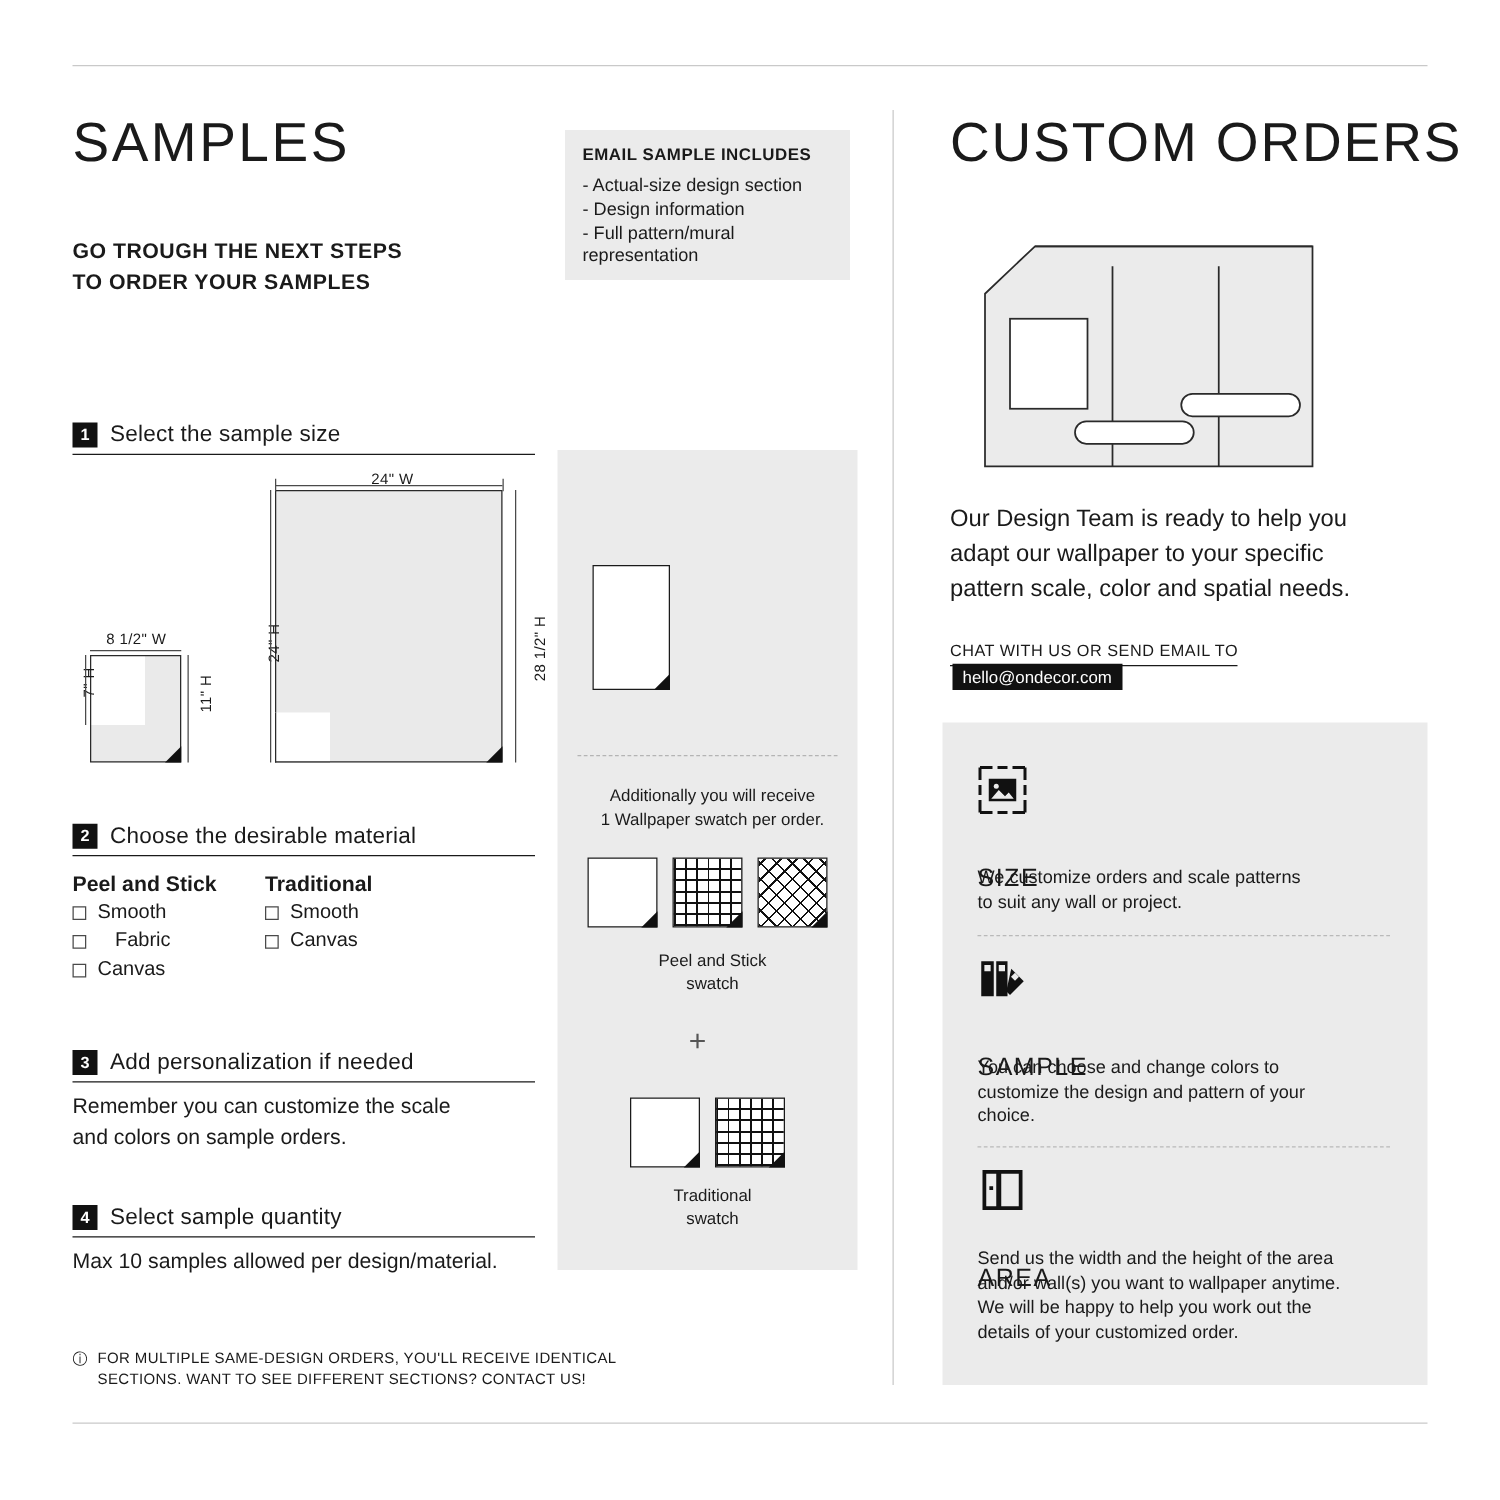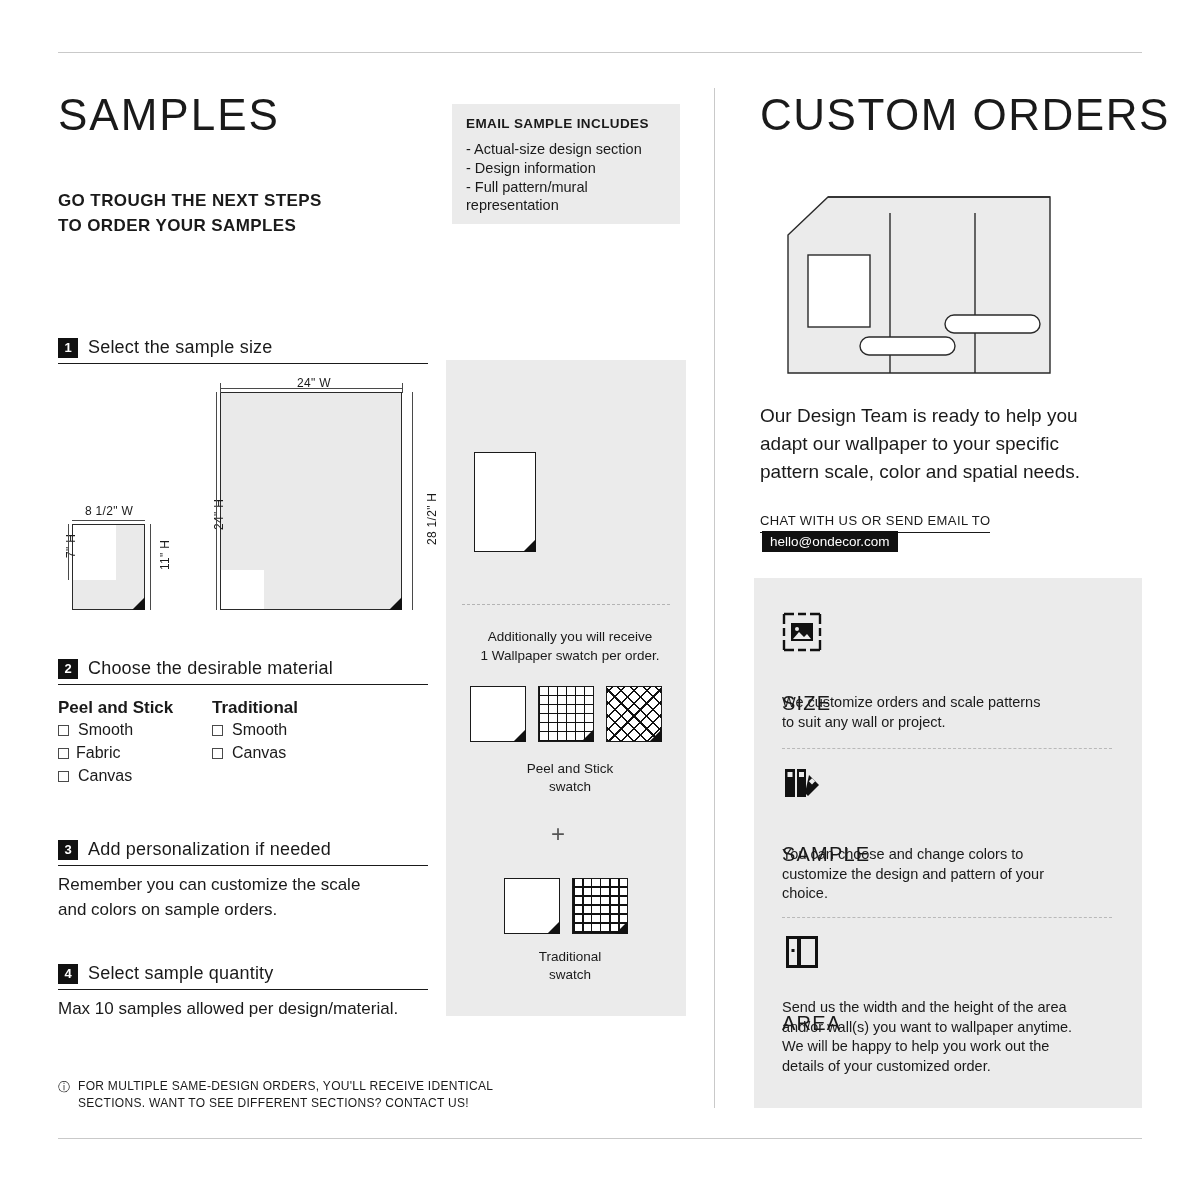--- a/index.html
+++ b/index.html
@@ -173,21 +173,21 @@
   <div class="tick" style="left:150px;top:524px;width:1px;height:86px"></div>
 
   <div class="step-num" style="left:58px;top:659px">2</div>
   <div class="step-label" style="left:88px;top:658px">Choose the desirable material</div>
   <div class="step-line" style="left:58px;top:684px;width:370px"></div>
 
   <div class="mat-col-title" style="left:58px;top:698px">Peel and Stick</div>
   <div class="chkbox" style="left:58px;top:725px"></div>
   <div class="chk" style="left:78px;top:721px">Smooth</div>
   <div class="chkbox" style="left:58px;top:748px"></div>
-  <div class="chk" style="left:76px;top:744px">Fabric</div>
+  <div class="chk" style="left:92px;top:744px">Fabric</div>
   <div class="chkbox" style="left:58px;top:771px"></div>
   <div class="chk" style="left:78px;top:767px">Canvas</div>
 
   <div class="mat-col-title" style="left:212px;top:698px">Traditional</div>
   <div class="chkbox" style="left:212px;top:725px"></div>
   <div class="chk" style="left:232px;top:721px">Smooth</div>
   <div class="chkbox" style="left:212px;top:748px"></div>
   <div class="chk" style="left:232px;top:744px">Canvas</div>
 
   <div class="step-num" style="left:58px;top:840px">3</div>

